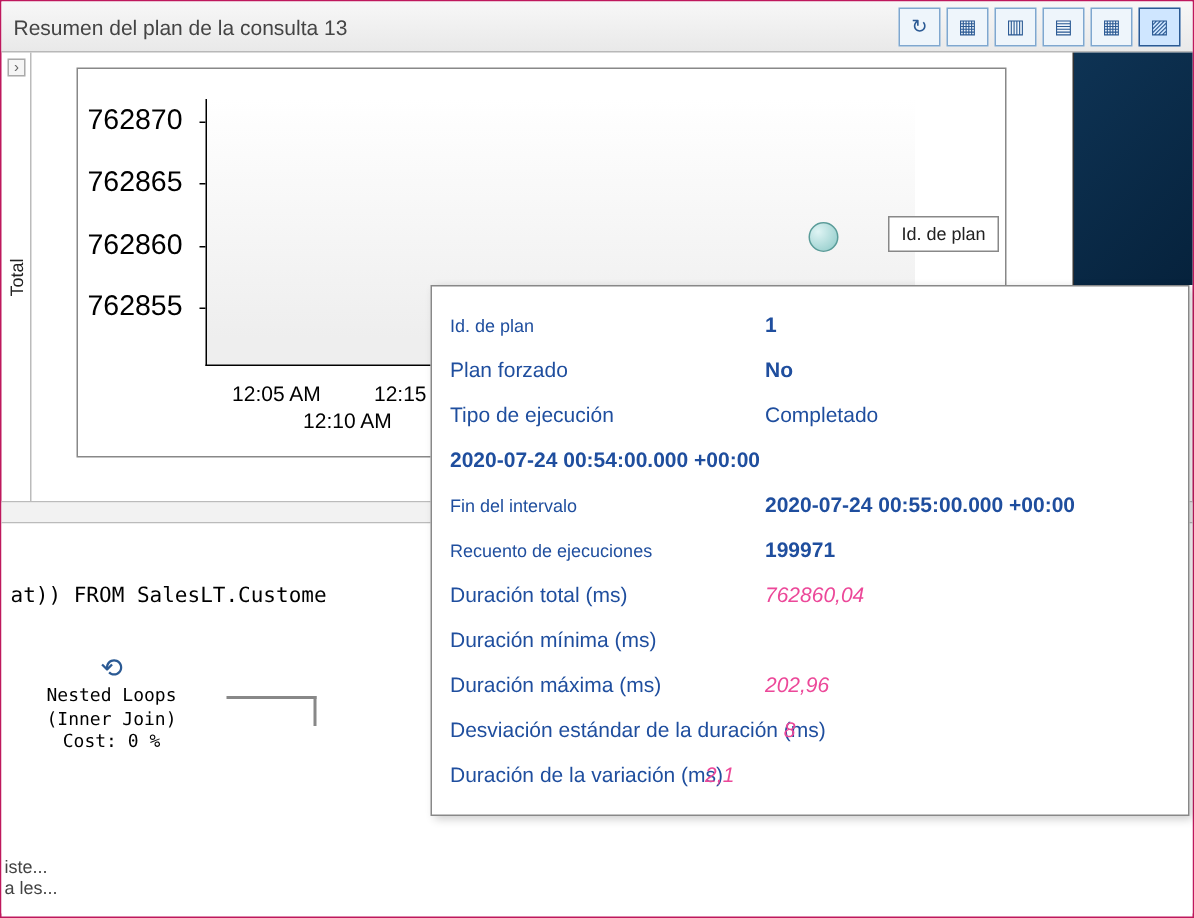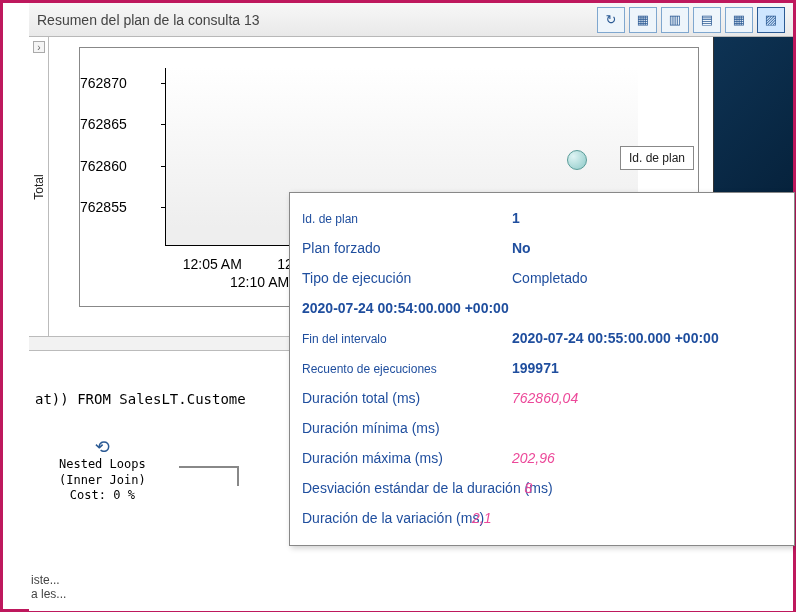--- a/index.html
+++ b/index.html
@@ -10,22 +10,21 @@
     background: #fff;
     width: 796px;
     height: 612px;
     overflow: hidden;
     position: relative;
   }
   .window {
     width: 796px;
     height: 612px;
     position: relative;
-    border: 3px solid #be185d;
-    padding-left: 26px;
+    border: 1px solid #be185d;
   }
   .titlebar {
     height: 34px;
     background: linear-gradient(#f7f7f7, #e9e9e9);
     border-bottom: 1px solid #b8b8b8;
     display: flex;
     align-items: center;
     padding: 0 8px;
   }
   .titlebar .title {
@@ -103,23 +102,23 @@
     position: absolute;
     left: 0;
     top: 20px;
     bottom: 50px;
     width: 80px;
   }
   .y-tick {
     position: absolute;
     left: 0;
     width: 80px;
-    font-size: 14px;
+    font-size: 19px;
     color: #000;
-    text-align: left;
+    text-align: center;
     padding-right: 4px;
     transform: translateY(-50%);
   }
   .y-tick::after {
     content: "";
     position: absolute;
     right: -5px;
     top: 50%;
     width: 4px;
     height: 1px;

